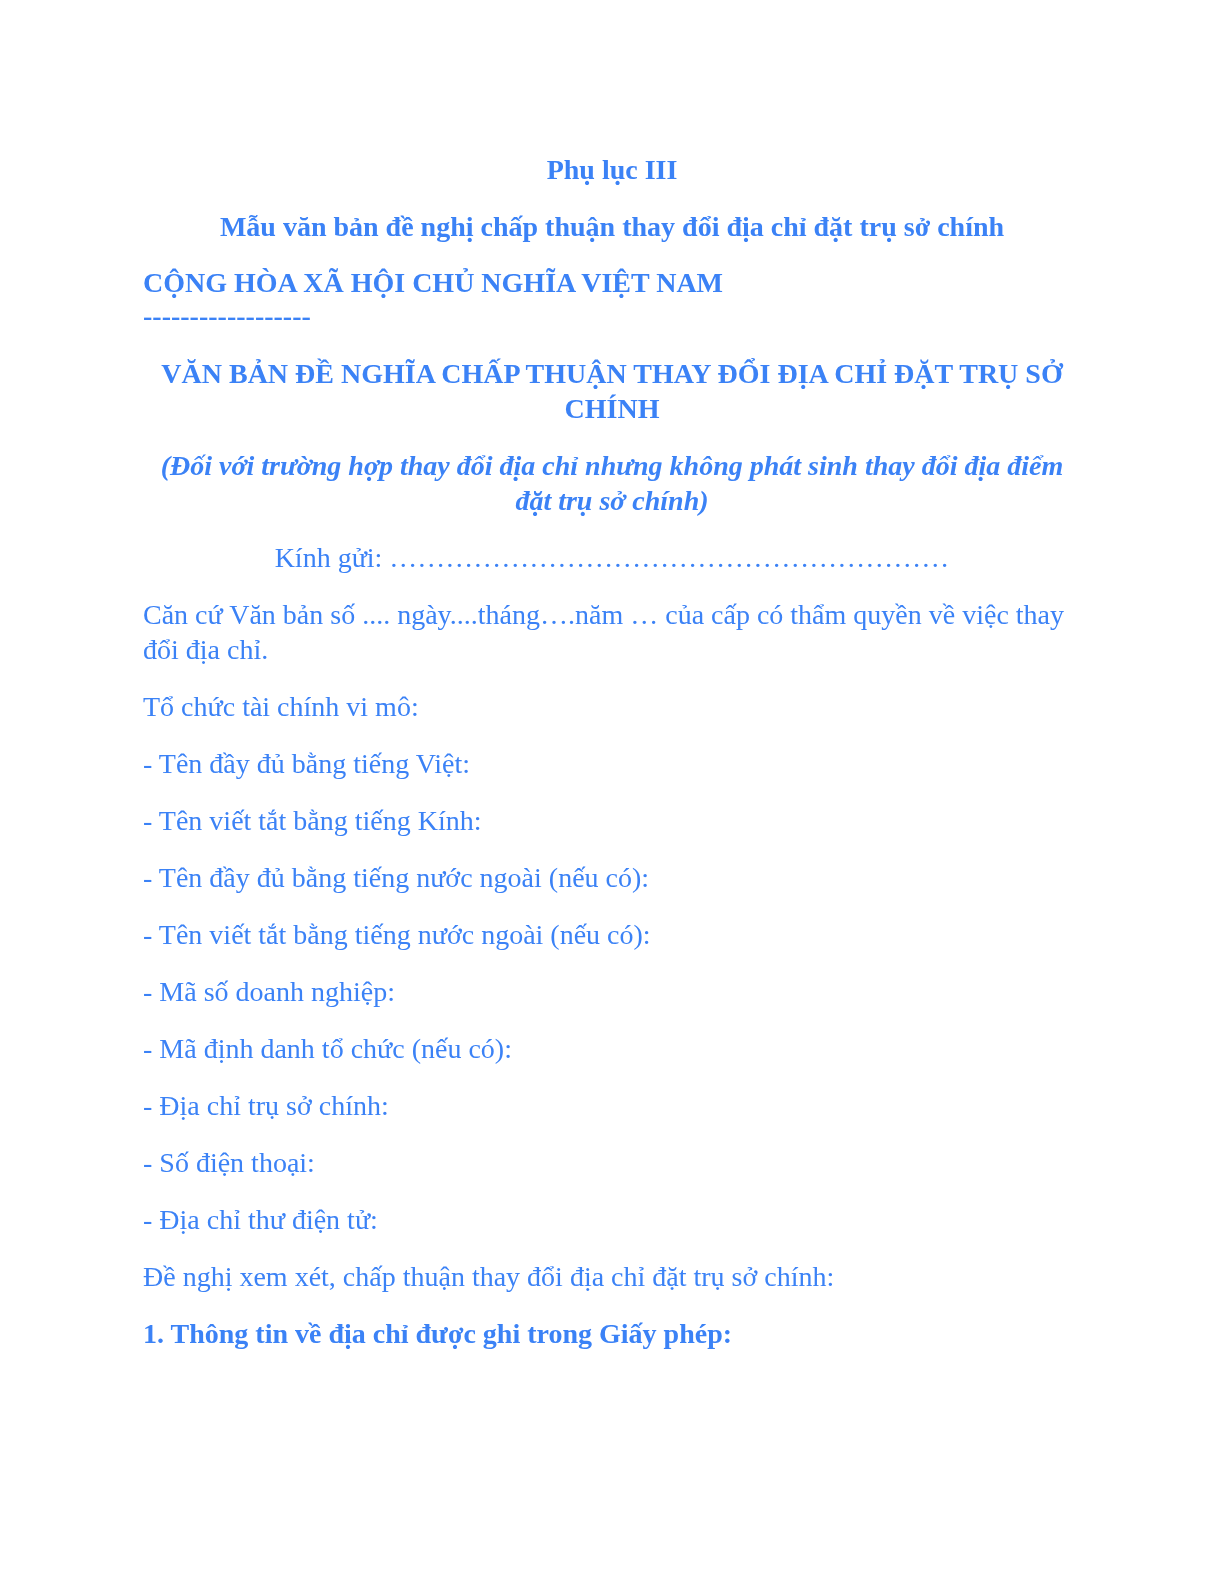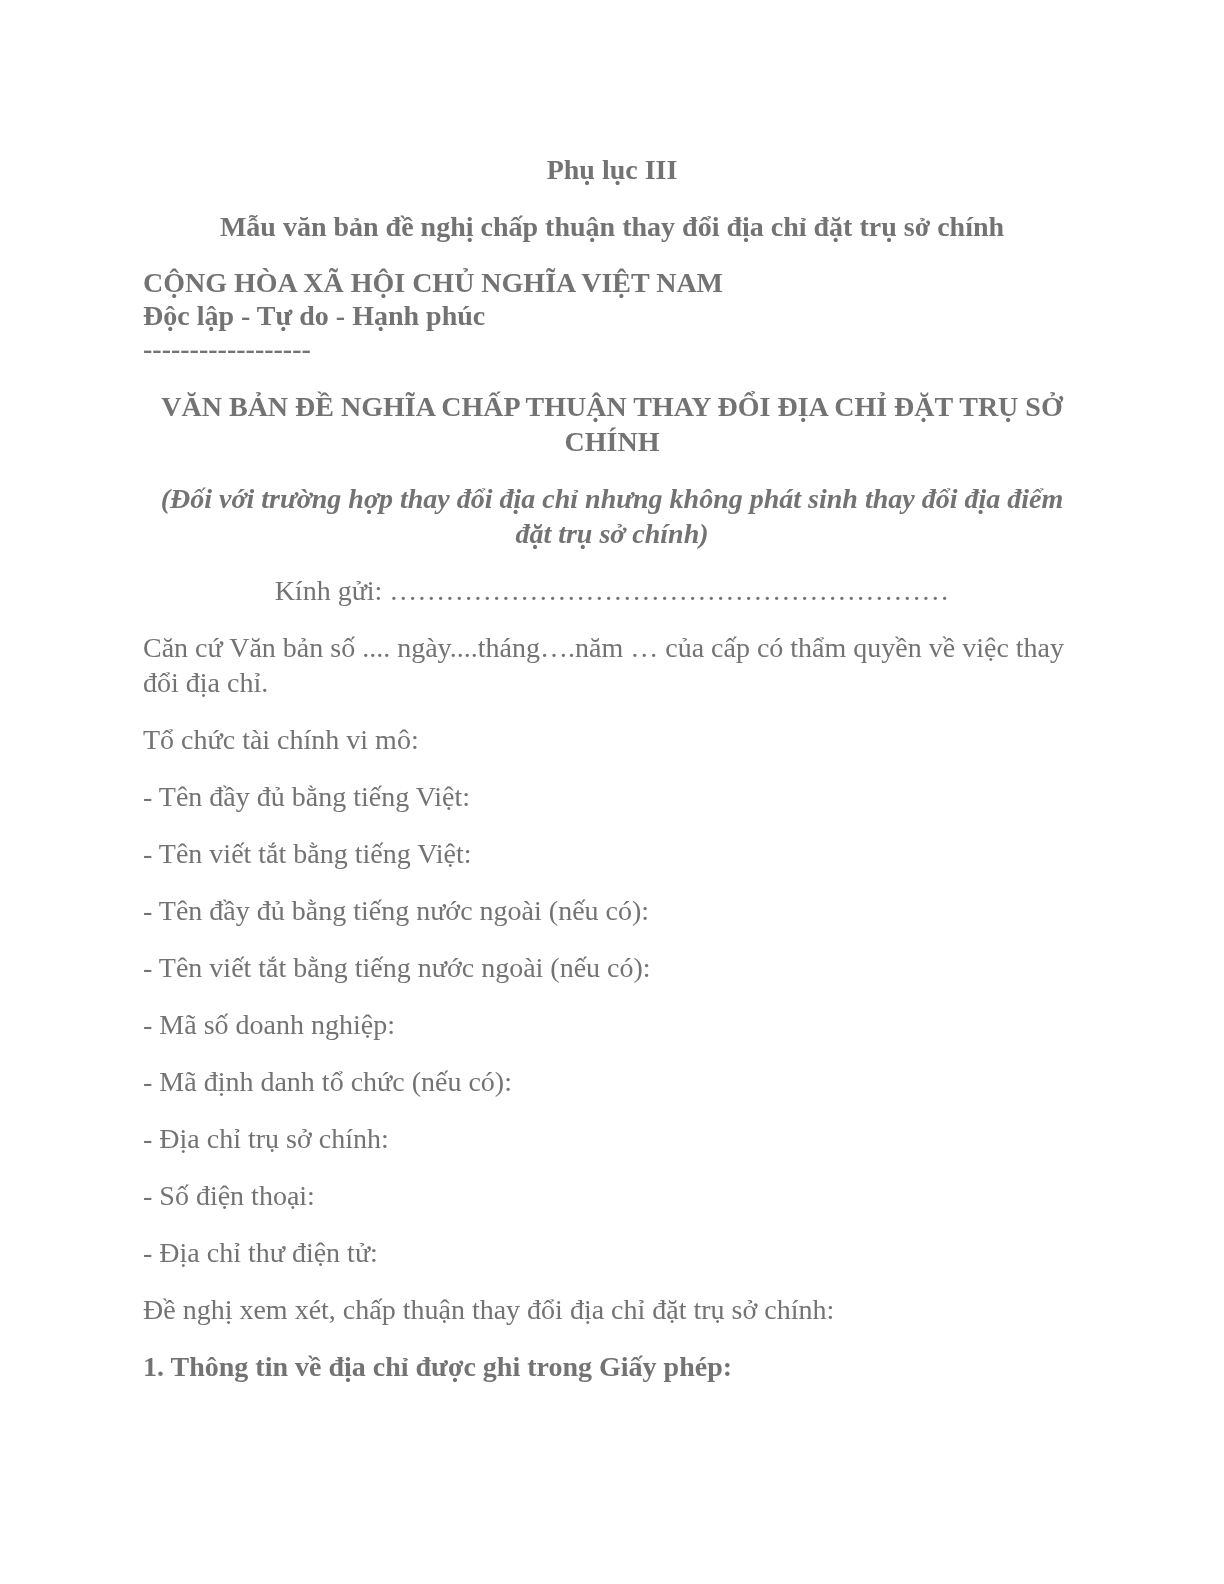--- a/index.html
+++ b/index.html
@@ -10,21 +10,21 @@
   .page {
     position: relative;
     width: 1224px;
     height: 1584px;
     margin: 0 auto;
     background: #ffffff;
     box-sizing: border-box;
     padding: 152px 143px 0 143px;
     font-family: "Liberation Serif", "DejaVu Serif", serif;
     font-size: 28px;
-    color: #737373;
+    color: #3b82f6;
     overflow: hidden;
   }
   .page p {
     margin: 0 0 22px 0;
     line-height: 35px;
   }
   .center { text-align: center; }
   .bold { font-weight: bold; }
   .italic { font-style: italic; }
   .form-title { margin-bottom: 80px; }
@@ -36,37 +36,36 @@
 <body>
 
 <div class="page">
 
   <p class="center bold">Phụ lục III</p>
 
   <p class="center bold form-title">Mẫu văn bản đề nghị chấp thuận thay đổi địa chỉ đặt trụ sở chính</p>
 
   <div class="national-header">
     <p>CỘNG HÒA XÃ HỘI CHỦ NGHĨA VIỆT NAM</p>
-    <p>Độc lập - Tự do - Hạnh phúc</p>
     <p>------------------</p>
   </div>
 
   <p class="center bold">VĂN BẢN ĐỀ NGHĨA CHẤP THUẬN THAY ĐỔI ĐỊA CHỈ ĐẶT TRỤ SỞ CHÍNH</p>
 
   <p class="center italic subtitle">(Đối với trường hợp thay đổi địa chỉ nhưng không phát sinh thay đổi địa điểm đặt trụ sở chính)</p>
 
   <p class="center">Kính gửi: ……………………………………………………</p>
 
   <p>Căn cứ Văn bản số .... ngày....tháng….năm … của cấp có thẩm quyền về việc thay đổi địa chỉ.</p>
 
   <p>Tổ chức tài chính vi mô:</p>
 
   <p>- Tên đầy đủ bằng tiếng Việt:</p>
 
-  <p>- Tên viết tắt bằng tiếng Việt:</p>
+  <p>- Tên viết tắt bằng tiếng Kính:</p>
 
   <p>- Tên đầy đủ bằng tiếng nước ngoài (nếu có):</p>
 
   <p>- Tên viết tắt bằng tiếng nước ngoài (nếu có):</p>
 
   <p>- Mã số doanh nghiệp:</p>
 
   <p>- Mã định danh tổ chức (nếu có):</p>
 
   <p>- Địa chỉ trụ sở chính:</p>

